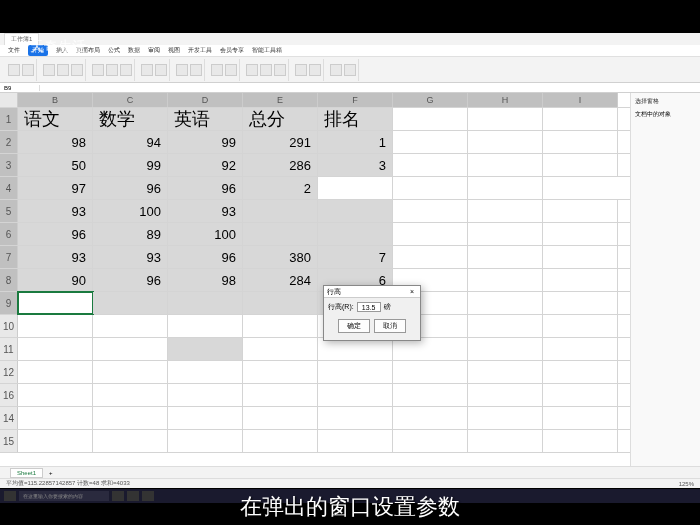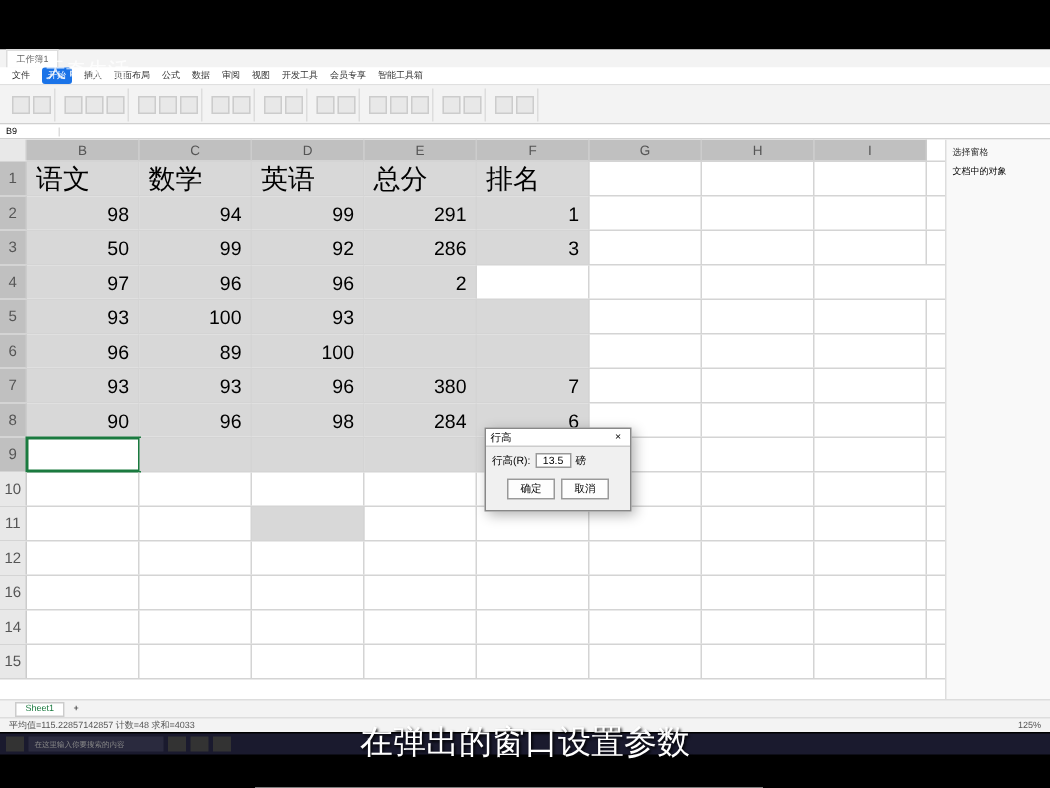--- a/index.html
+++ b/index.html
@@ -39,21 +39,21 @@
 .dlg-row{display:flex;align-items:flex-start;gap:3px;margin-bottom:4px}
 .dlg-input{width:24px;height:10px;border:1px solid #999;background:#fff;font-size:7px;text-align:center}
 .dlg-btns{display:flex;gap:4px;justify-content:center;padding:3px}
 .dlg-btn{padding:1px 8px;border:1px solid #999;background:#fdfdfd;font-size:7px}
 .sheet-tabs{height:12px;background:#f3f3f3;display:flex;align-items:center;padding:0 10px;font-size:6px;gap:6px;border-top:1px solid #ddd}
 .sheet-tab{padding:1px 6px;background:#fff;border:1px solid #ccc;color:#1a7a3f}
 .status-bar{height:10px;background:#f3f3f3;font-size:6px;display:flex;align-items:center;padding:0 6px;color:#555;justify-content:space-between;border-top:1px solid #ddd}
 .taskbar{position:absolute;bottom:22px;left:0;right:0;height:14px;background:#1a1a2e;display:flex;align-items:center;padding:0 4px;gap:3px}
 .tb-item{width:12px;height:10px;background:#333}
 .search-box{width:90px;height:10px;background:#2a2a3e;display:flex;align-items:center;padding:0 4px;font-size:5px;color:#888}
-.caption{position:absolute;bottom:12px;left:0;right:0;height:36px;display:flex;align-items:center;justify-content:center;color:#fff;font-size:22px;font-weight:500;text-shadow:1px 1px 2px #000}
+.caption{position:absolute;bottom:0;left:0;right:0;height:36px;display:flex;align-items:center;justify-content:center;color:#fff;font-size:22px;font-weight:500;text-shadow:1px 1px 2px #000}
 .watermark{position:absolute;top:38px;left:30px;color:#fff;font-size:14px;opacity:.8;z-index:20}
 </style>
 </head>
 <body>
 
 <div class="watermark">天奇生活</div>
 
 <div class="app-area">
   <div class="titlebar">
     <div class="tabs">

